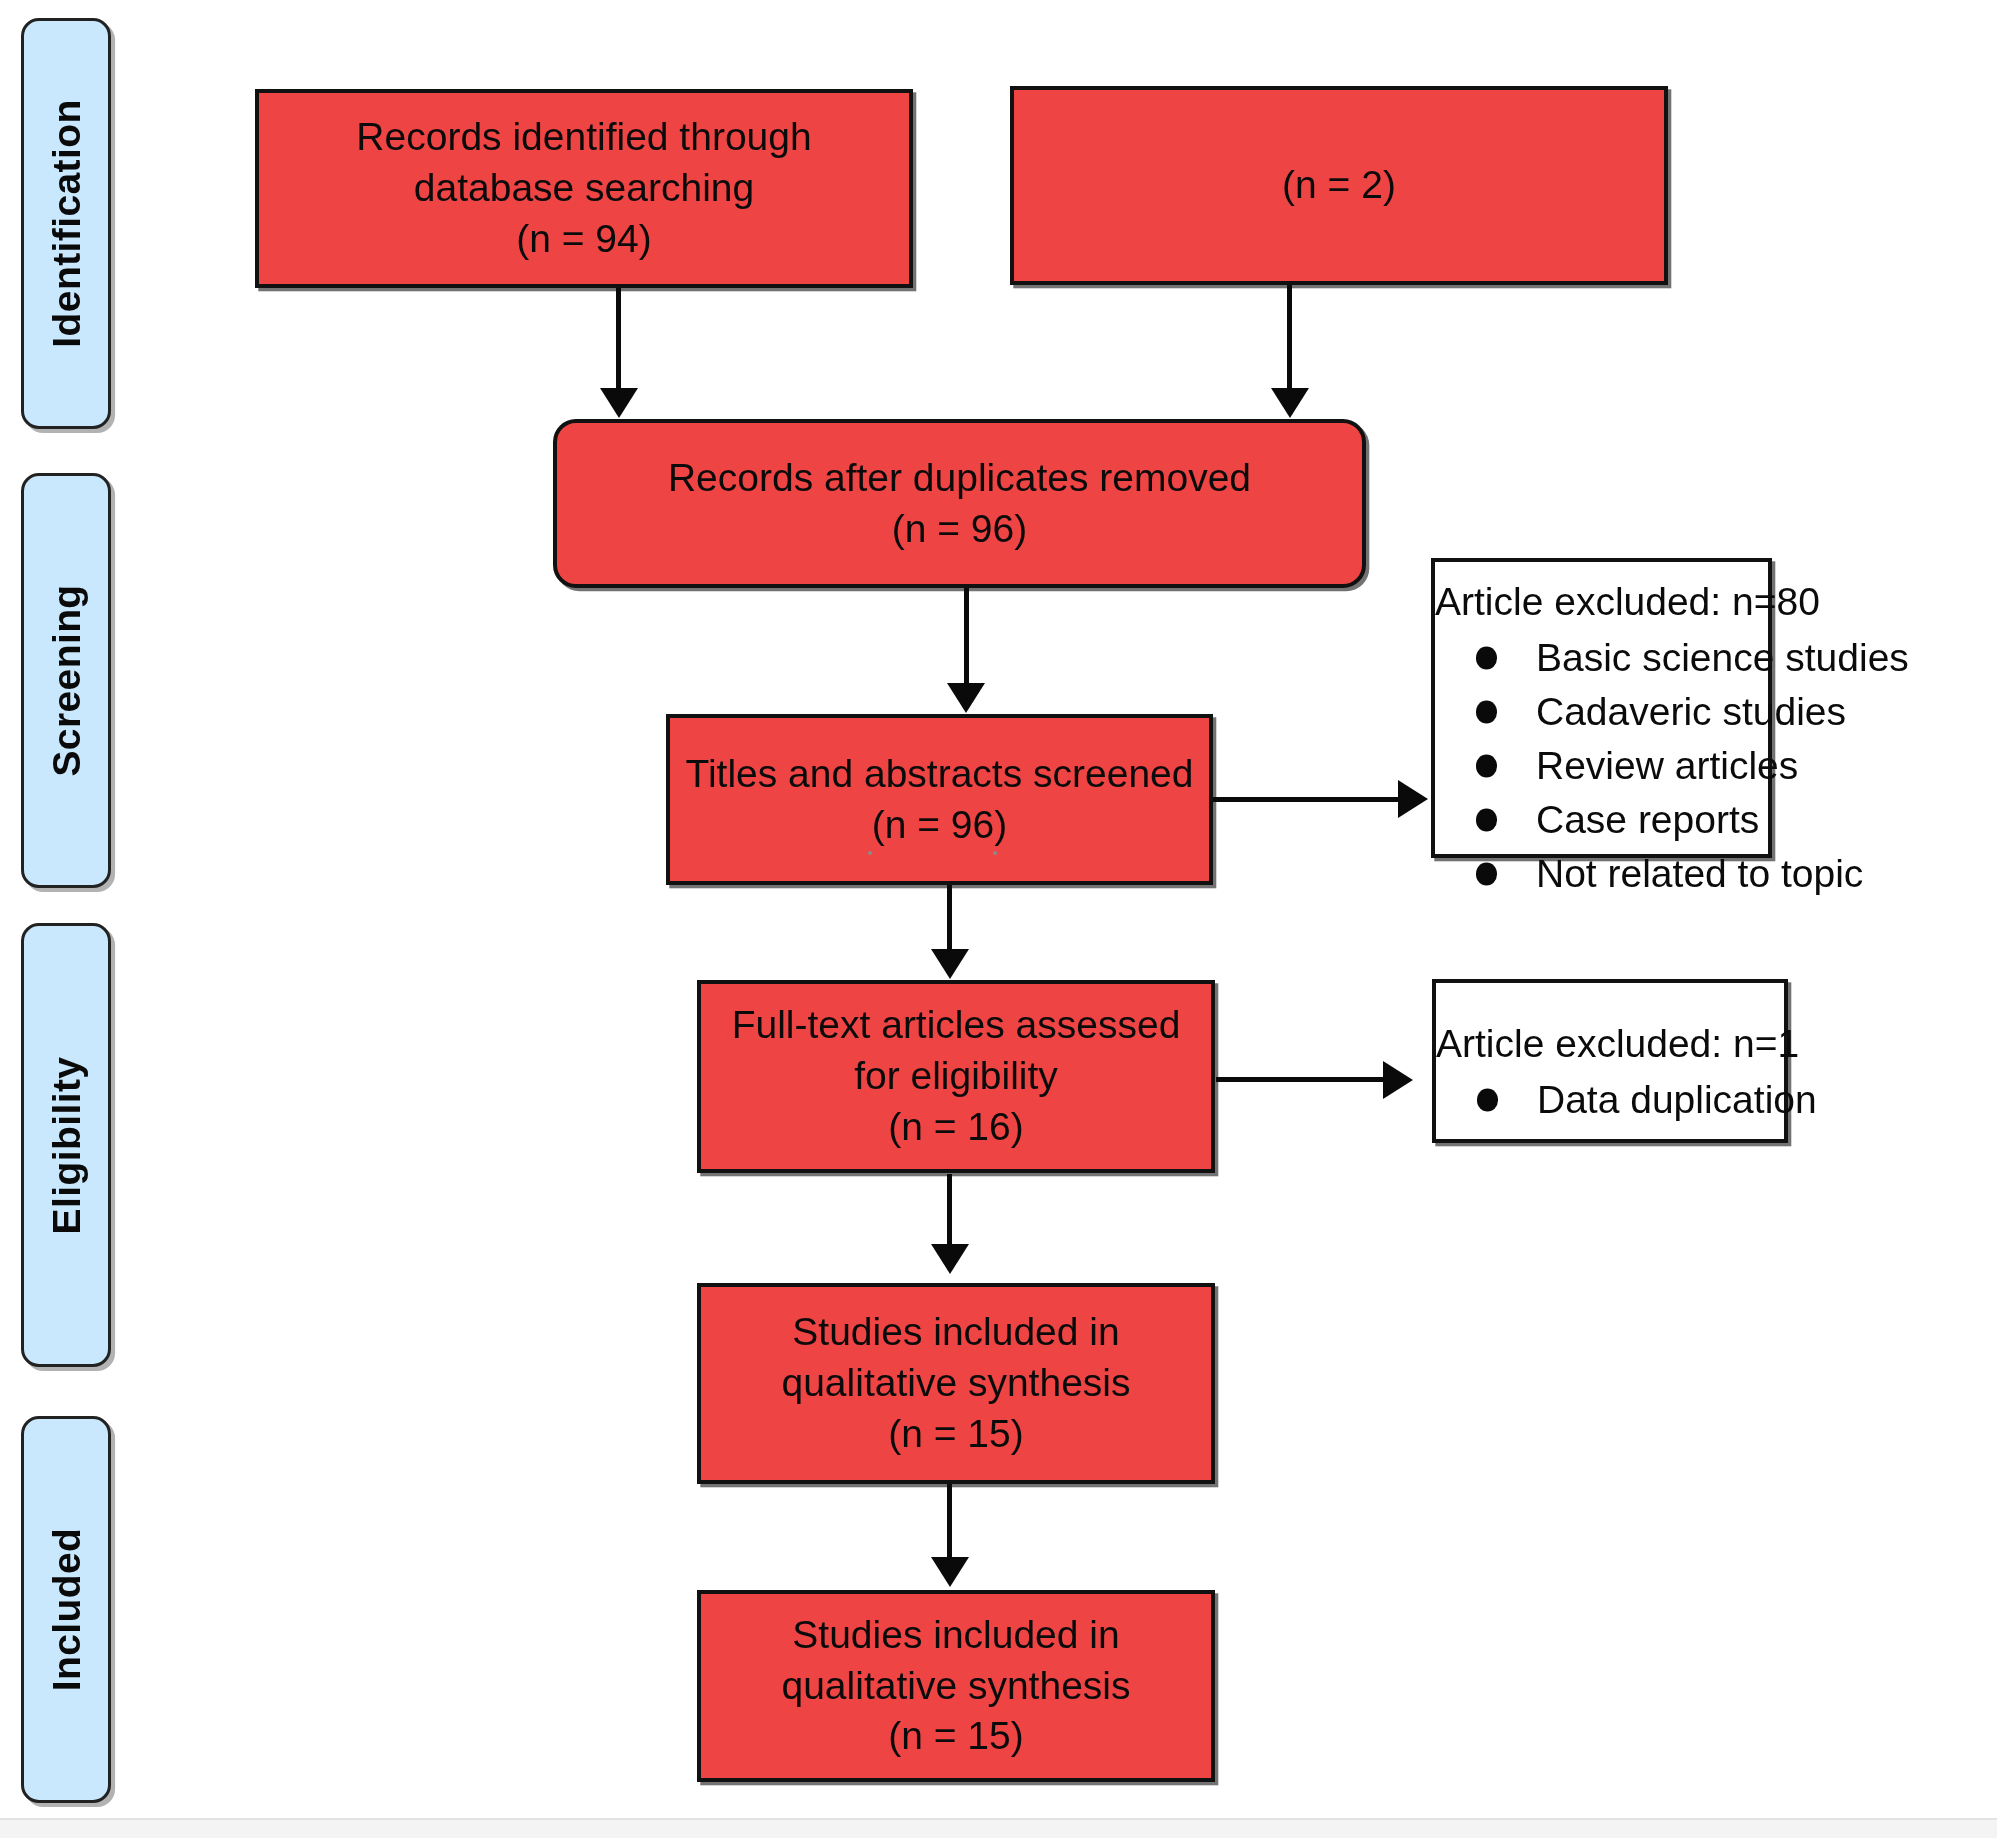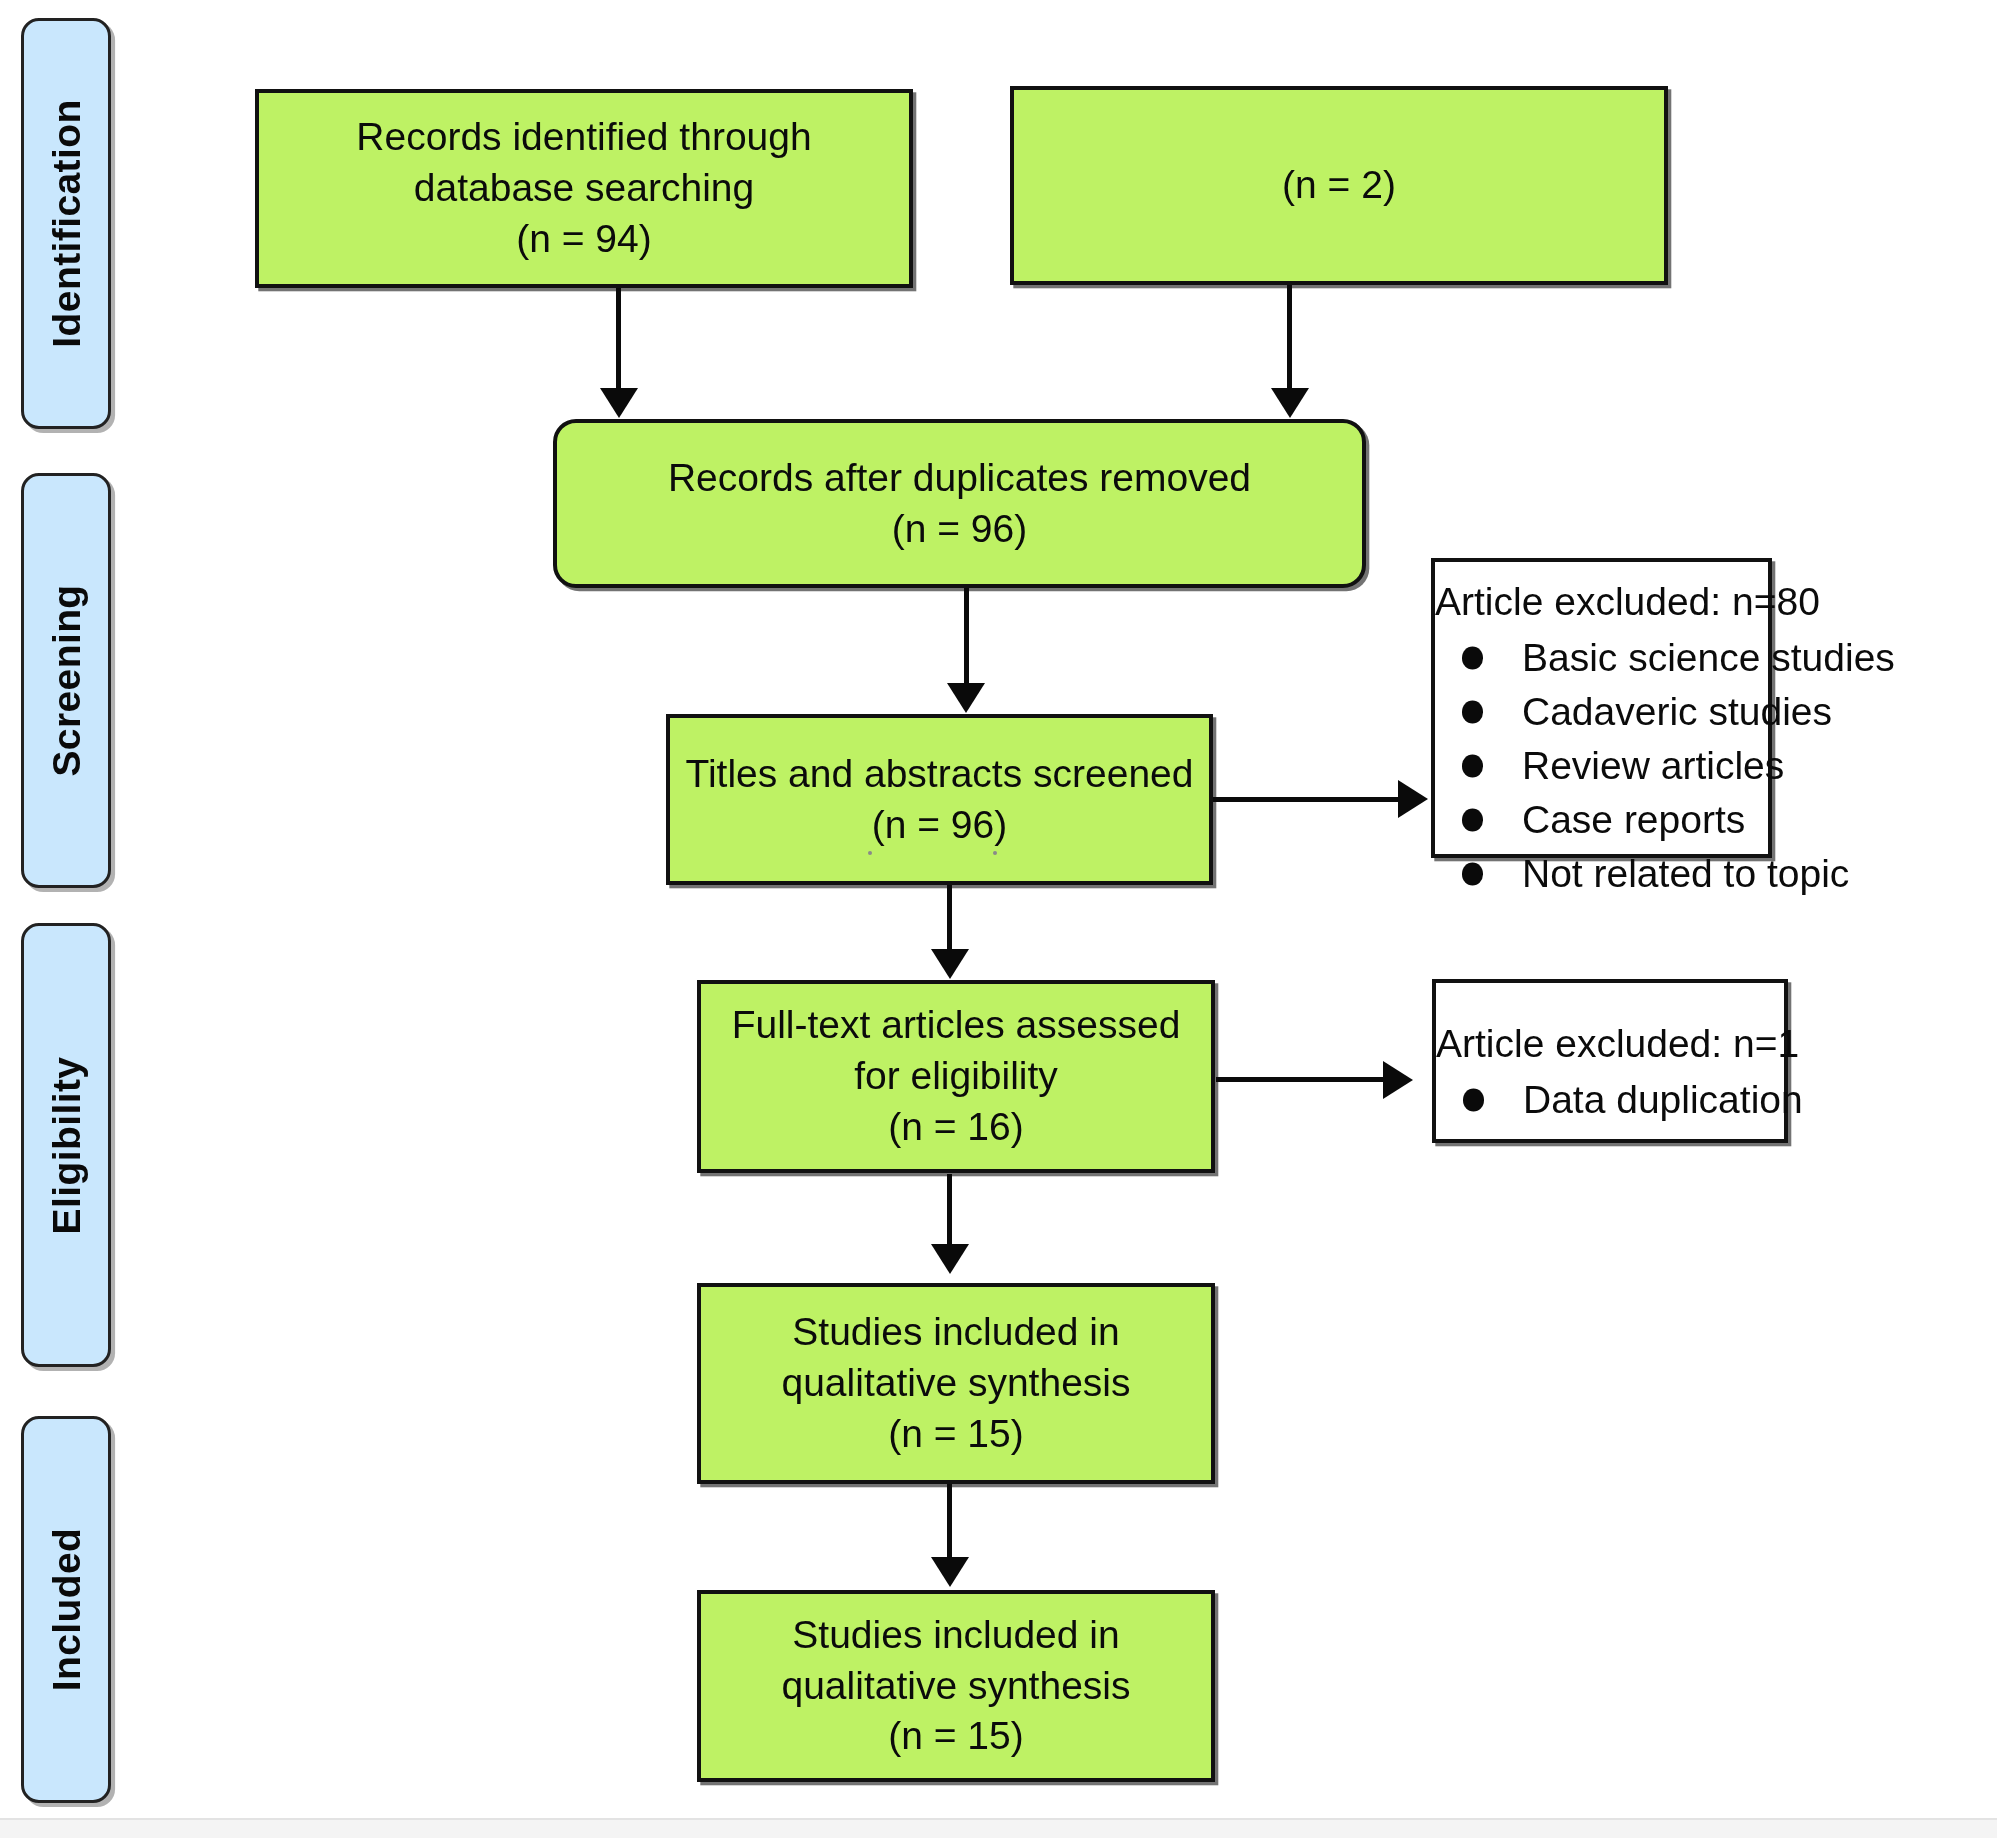--- a/index.html
+++ b/index.html
@@ -52,21 +52,21 @@
     font-size: 39px;
     font-weight: bold;
     color: #0a0a0a;
     letter-spacing: 0.4px;
     line-height: 1;
   }
 
   
   .flow-box {
     position: absolute;
-    background: #bef264;
+    background: #ef4444;
     border: 4.1px solid #111111;
     box-sizing: border-box;
     box-shadow: 3.3px 3.3px 0 rgba(0,0,0,0.55);
     display: flex;
     flex-direction: column;
     align-items: center;
     justify-content: center;
     text-align: center;
     color: #0b0b0b;
     font-size: 39px;
@@ -90,21 +90,21 @@
     padding-top: 15px;
   }
   .excl-title {
     text-align: center;
     white-space: nowrap;
     margin-bottom: 5px;
   }
   .excl-list {
     list-style: none;
     margin: 0;
-    padding: 0 0 0 20px;
+    padding: 0 0 0 34px;
   }
   .excl-item {
     position: relative;
     padding-left: 67px;
     white-space: nowrap;
     margin-bottom: 3.3px;
   }
   .excl-bullet {
     position: absolute;
     left: 6.6px;

